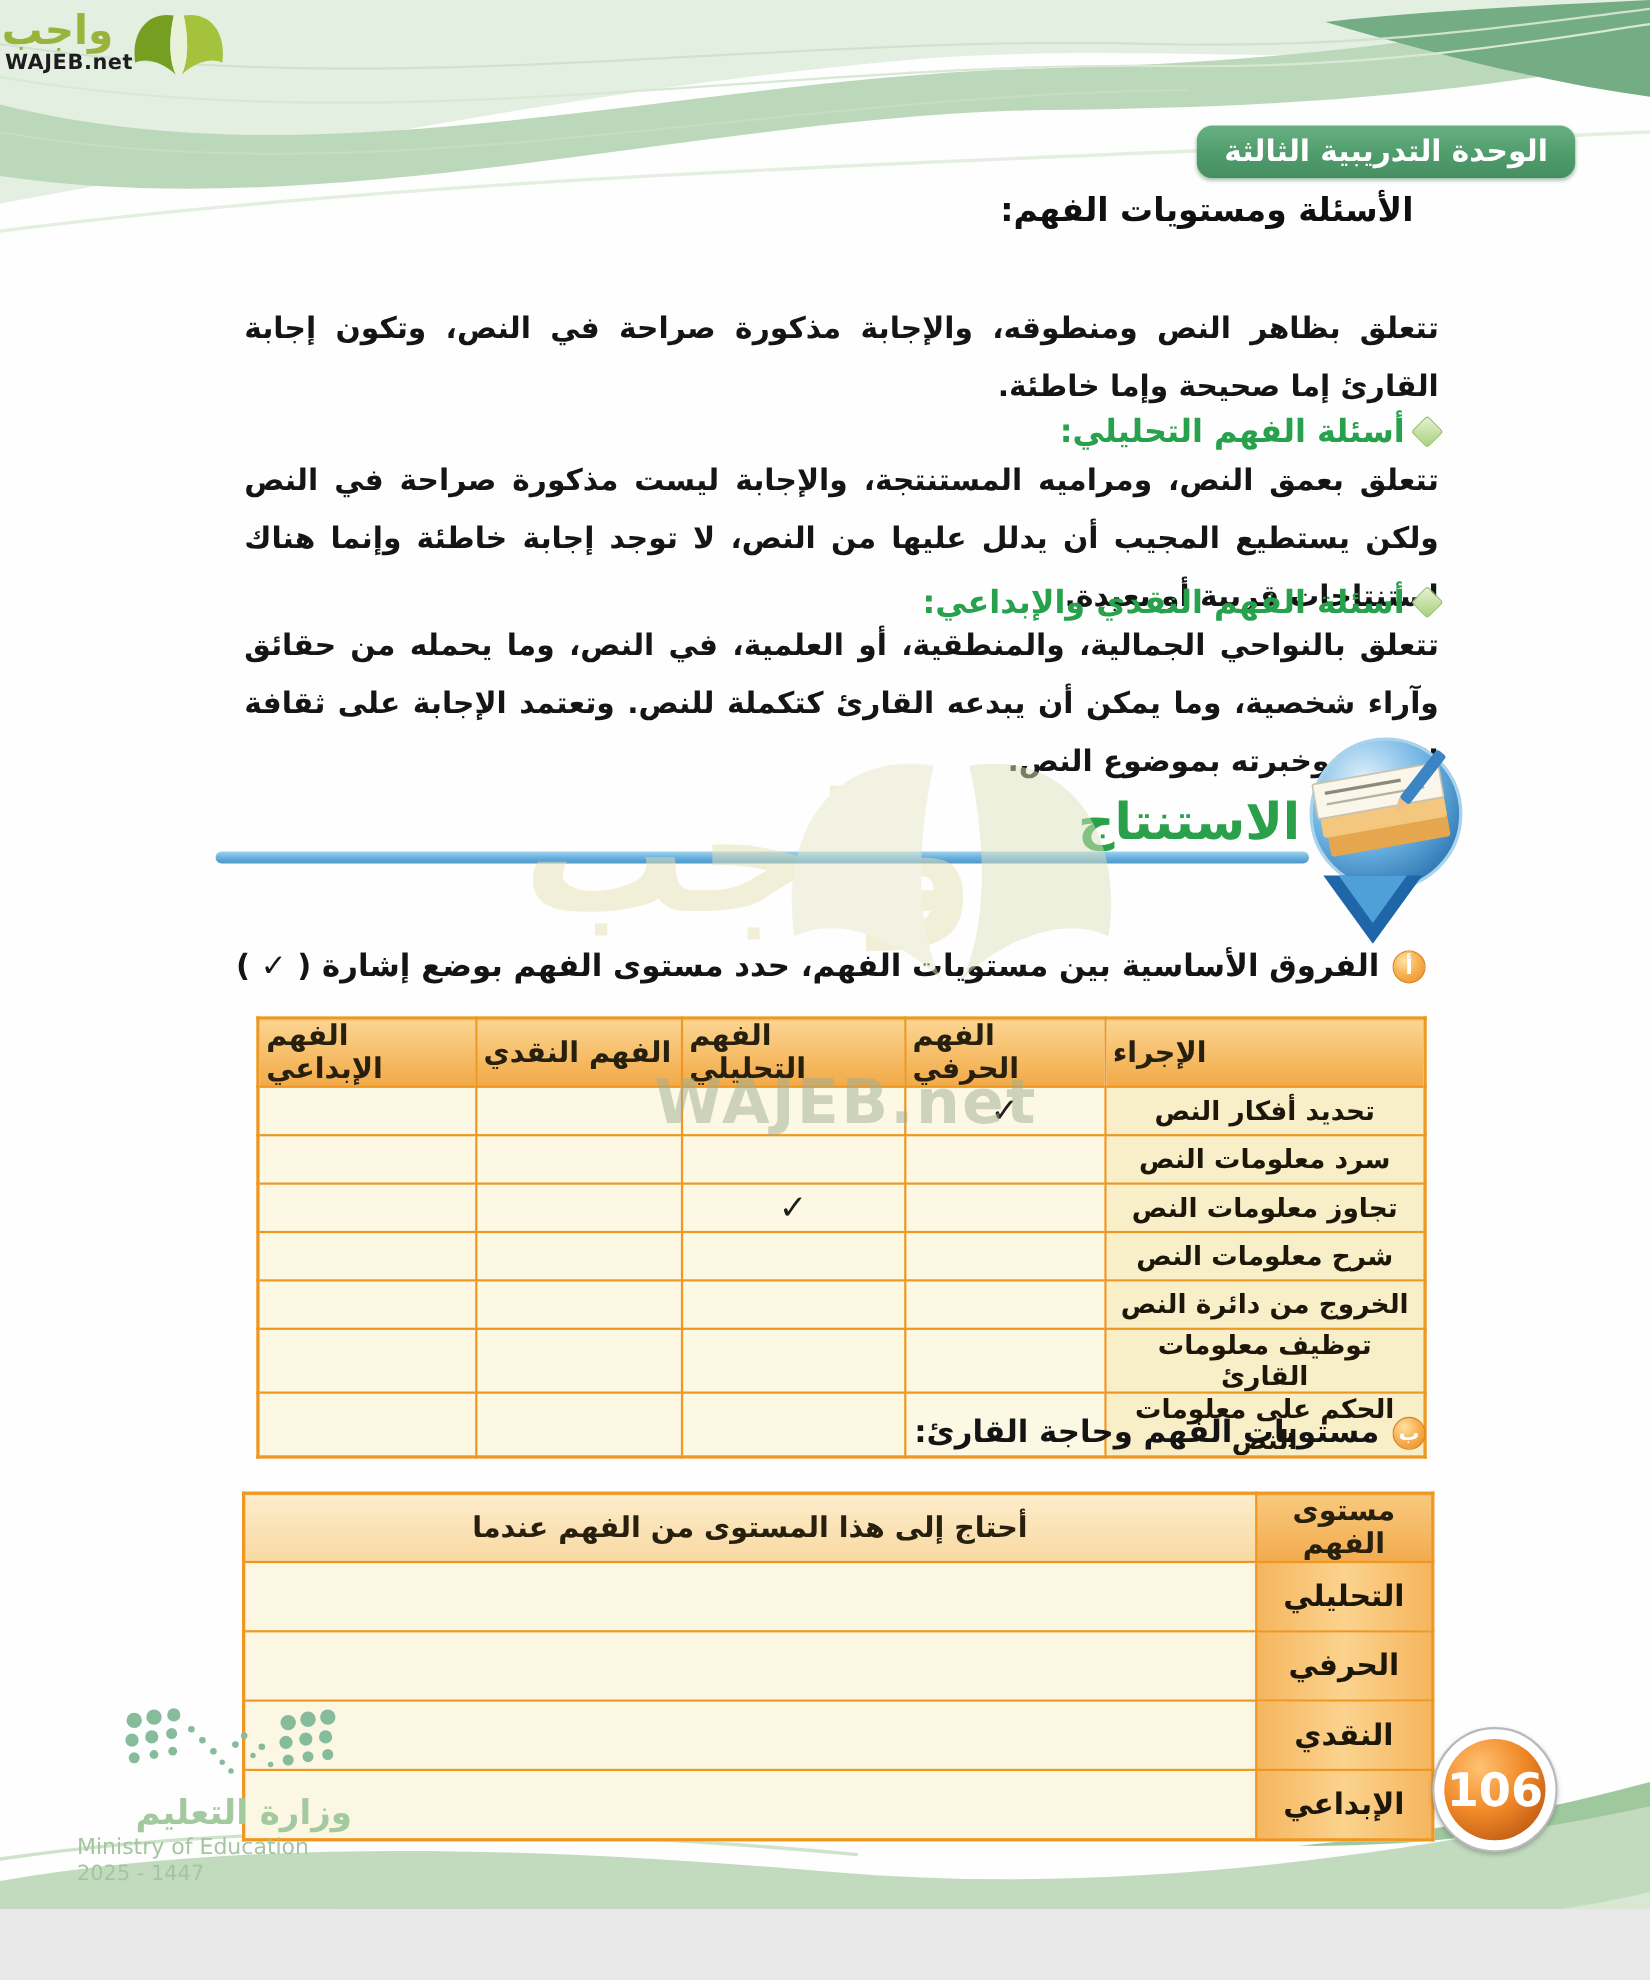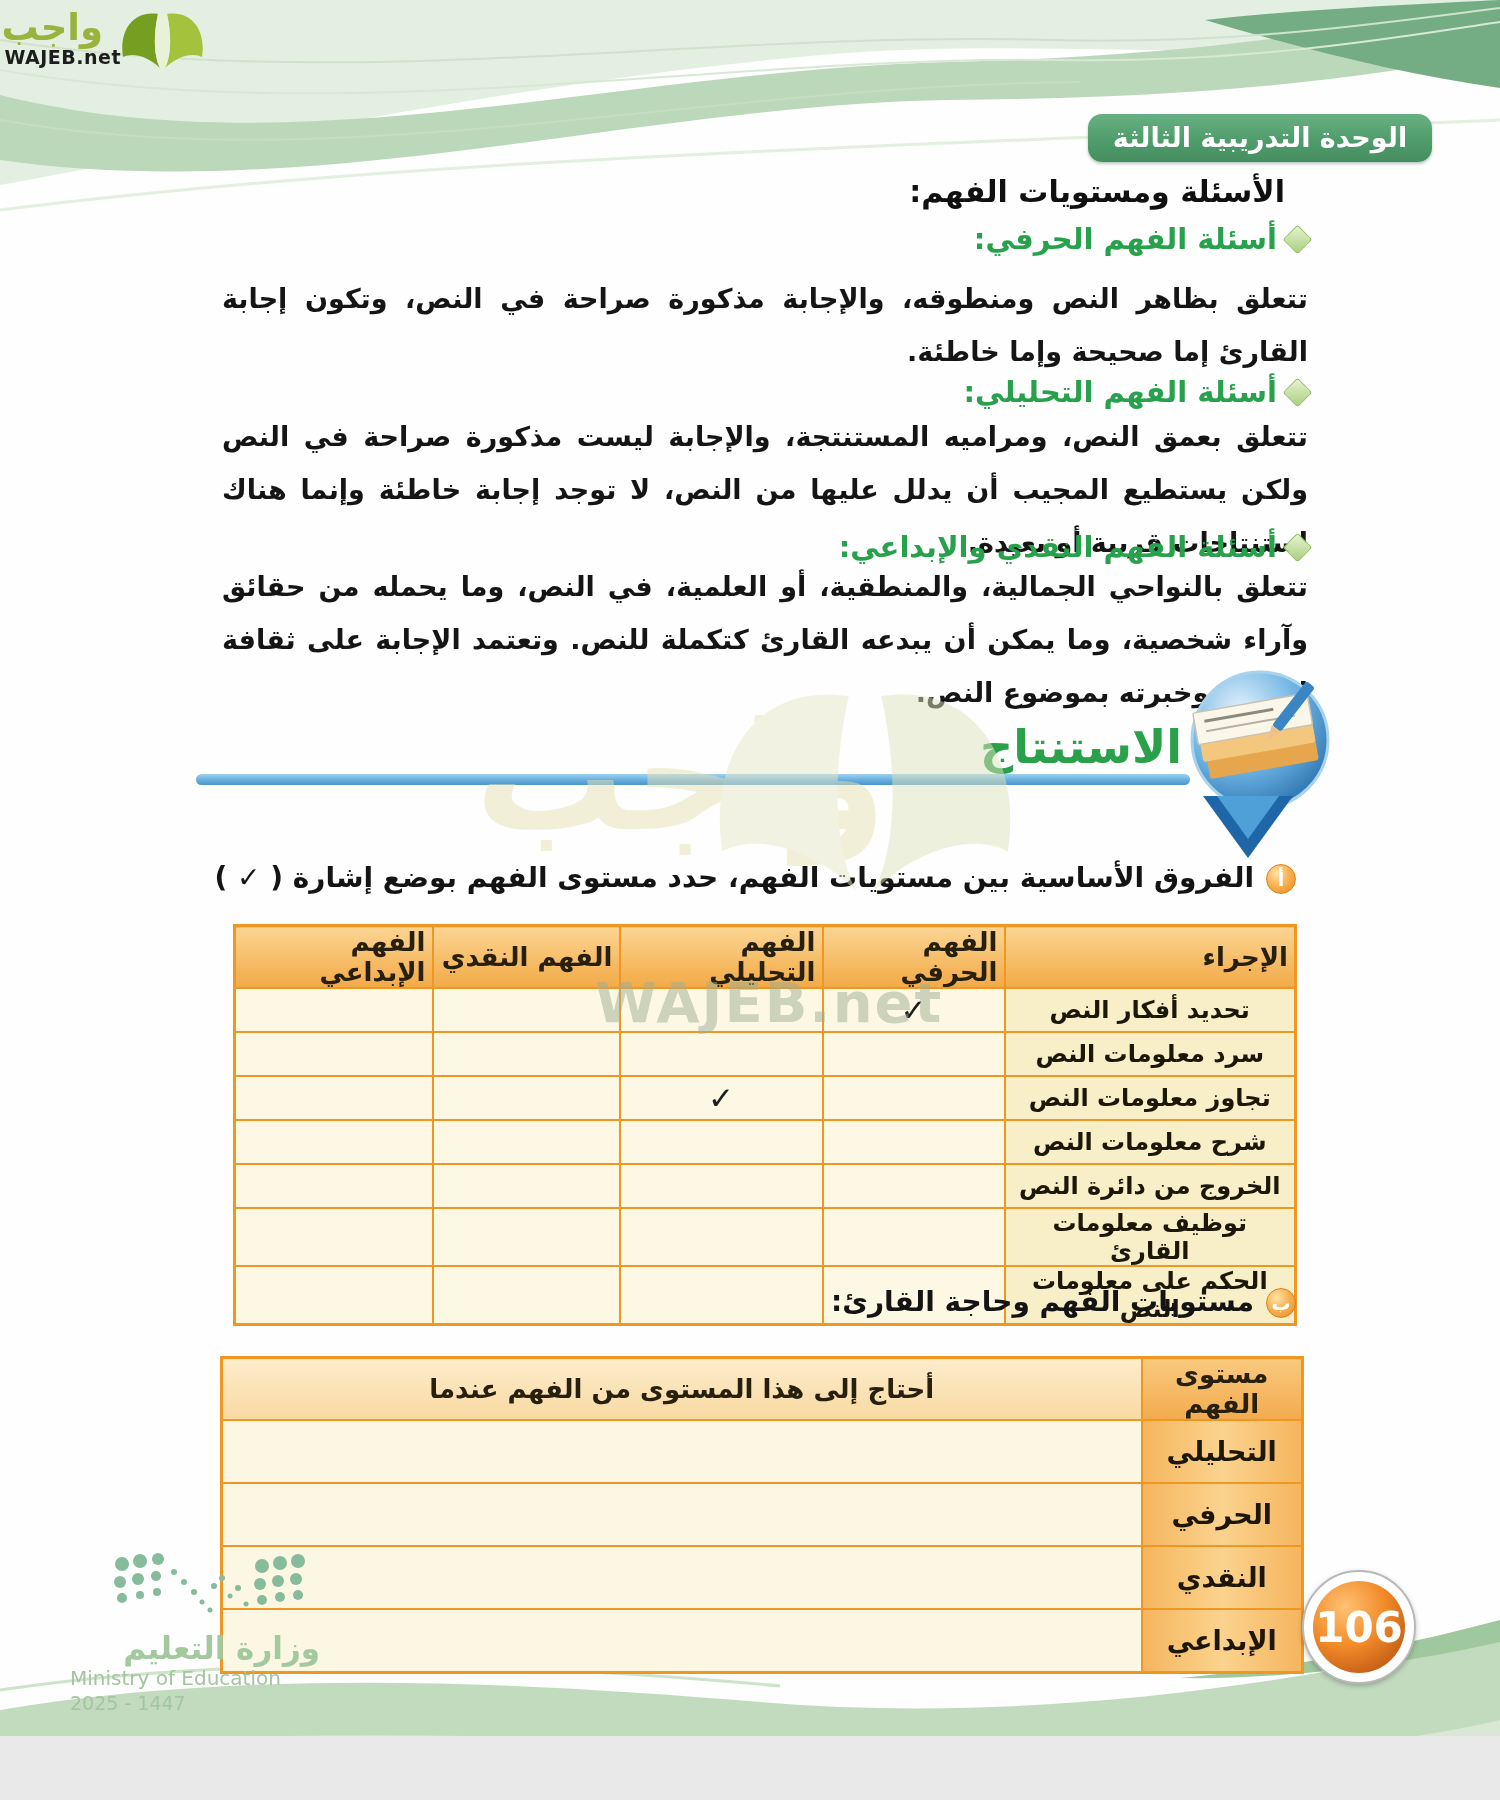--- a/index.html
+++ b/index.html
@@ -51,21 +51,21 @@
     border:1px solid #d8831d;color:#fff;font-size:19px;font-weight:bold;
     text-align:center;line-height:28px;}
   .q-text{font-size:28px;font-weight:bold;color:#141414;line-height:40px;}
 
   
   table.qtable{position:absolute;border-collapse:collapse;table-layout:fixed;
     border:3px solid #ee9722;z-index:2;background:#fcf8e4;}
   table.qtable th,table.qtable td{border:2px solid #ee9722;padding:0 6px;overflow:hidden;}
   .t1{left:233px;top:924px;width:1061px;}
   .t1 th{height:48px;font-size:26px;font-weight:bold;color:#27200f;
-    background:linear-gradient(180deg,#fbd592 0%,#f5b65c 70%,#f2aa49 100%);text-align:right;}
+    background:linear-gradient(180deg,#fbd592 0%,#f5b65c 70%,#f2aa49 100%);text-align:left;}
   .t1 td{height:42px;}
   .action-cell{background:#f8efc9;font-size:24px;font-weight:bold;color:#1c1708;text-align:center;}
   .check-cell{background:#fcf8e4;text-align:center;font-size:31px;font-weight:bold;color:#1e1e1e;}
   .t2{left:220px;top:1356px;width:1081px;}
   .t2 th{height:46px;font-size:26px;font-weight:bold;color:#27200f;text-align:center;}
   .t2 .level2-h{background:linear-gradient(180deg,#f9c97e,#f3ab4e);}
   .t2 .need-h{background:linear-gradient(180deg,#fdeccb 0%,#f8d9a2 100%);}
   .t2 td{height:61px;}
   .level-cell{background:linear-gradient(90deg,#f5b55e 0%,#fbd38e 50%,#f5b55e 100%);
     font-size:27px;font-weight:bold;color:#1c1708;text-align:center;}
@@ -119,24 +119,20 @@
       <path d="M40,64 C28,52 12,48 3,53 C-1,28 12,6 38,10 C34,28 33,50 40,64 Z" fill="#769f22"></path>
       <path d="M45,64 C57,52 73,48 82,53 C86,28 73,6 47,10 C51,28 52,50 45,64 Z" fill="#a4c23c"></path>
       <path d="M38,10 C34,28 33,50 40,64 L45,64 C52,50 51,28 47,10 Z" fill="#e9f1d8"></path>
     </svg>
   </div>
 
   <div class="abs intro-heading">الأسئلة ومستويات الفهم:</div>
 
   <div class="abs unit-banner">الوحدة التدريبية الثالثة</div>
 
-  <div class="abs sec-heading sec1-h">
-    <span class="diamond"></span>
-    <span>أسئلة الفهم الحرفي:</span>
-  </div>
   <div class="abs para para1">تتعلق بظاهر النص ومنطوقه، والإجابة مذكورة صراحة في النص، وتكون إجابة القارئ إما صحيحة وإما خاطئة.</div>
 
   <div class="abs sec-heading sec2-h">
     <span class="diamond"></span>
     <span>أسئلة الفهم التحليلي:</span>
   </div>
   <div class="abs para para2">تتعلق بعمق النص، ومراميه المستنتجة، والإجابة ليست مذكورة صراحة في النص ولكن يستطيع المجيب أن يدلل عليها من النص، لا توجد إجابة خاطئة وإنما هناك استنتاجات قريبة أو بعيدة.</div>
 
   <div class="abs sec-heading sec3-h">
     <span class="diamond"></span>

